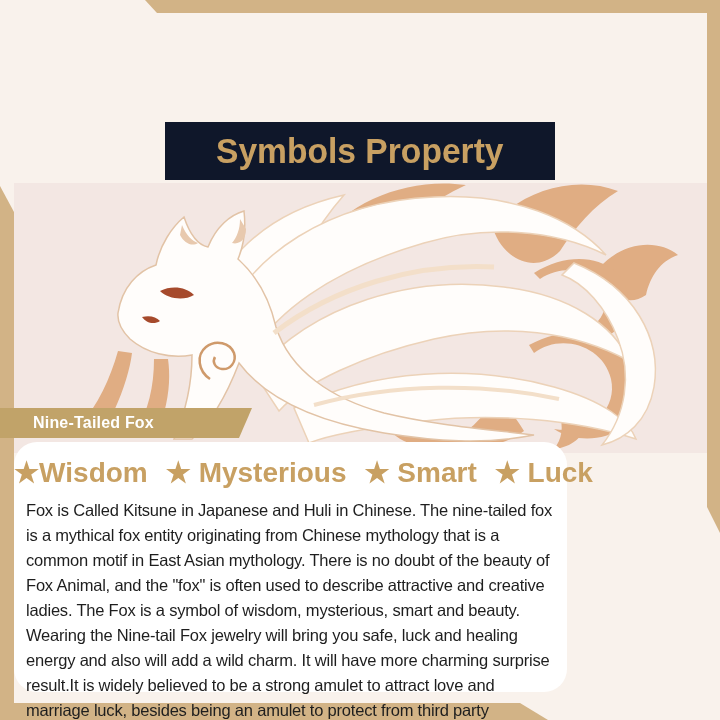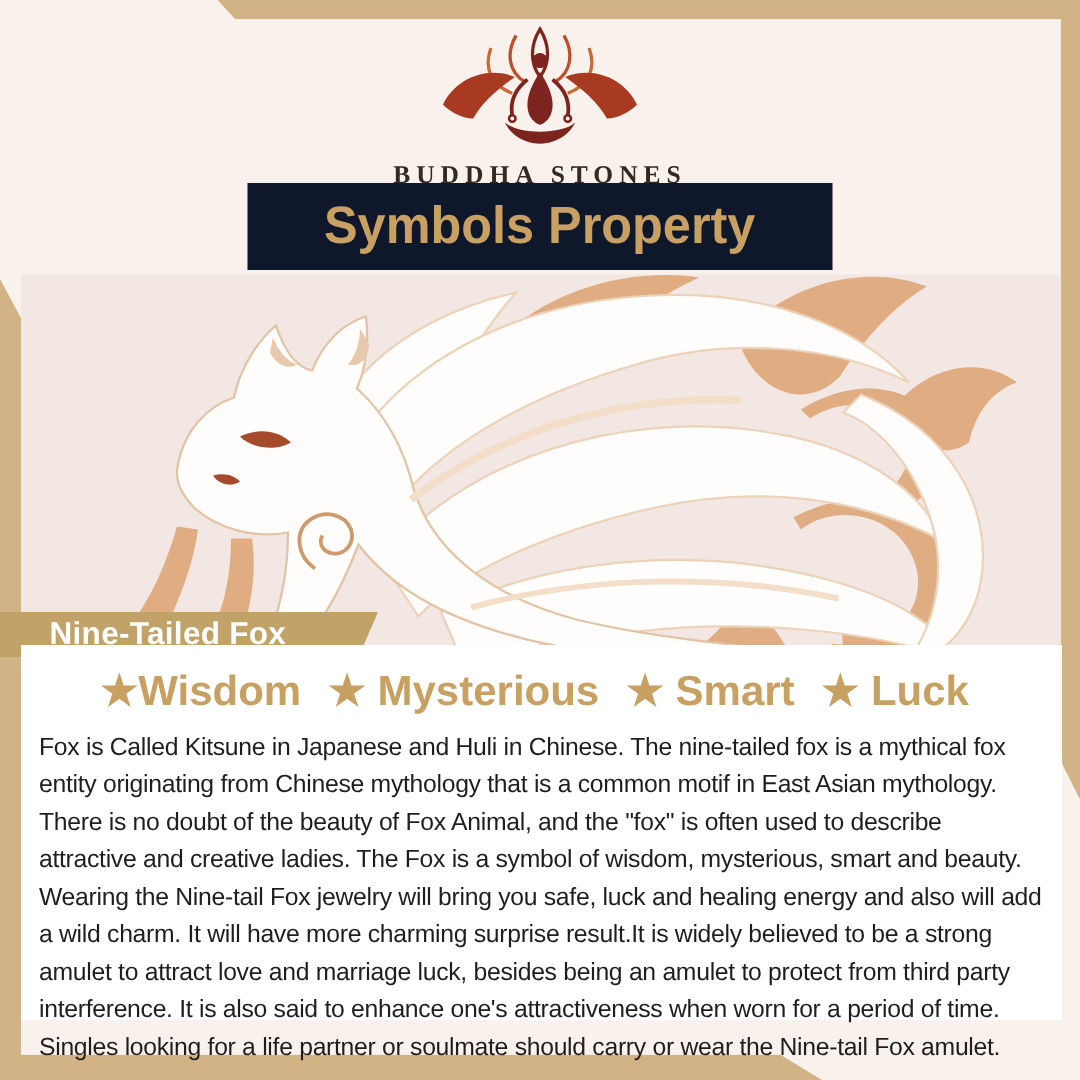--- a/index.html
+++ b/index.html
@@ -25,64 +25,40 @@
   .heading-box{position:absolute;left:165px;top:122px;width:390px;height:58px;background:#0f172a;
     display:flex;align-items:center;justify-content:center;}
   .heading-text{font-size:35px;font-weight:bold;color:#c8a062;letter-spacing:0px;
     transform:scaleX(.96);white-space:nowrap;}
 
   
   .fox-panel{position:absolute;left:14px;top:183px;width:693px;height:270px;background:#f3e7e3;overflow:hidden;}
   .fox-banner{position:absolute;left:0;top:408px;width:252px;height:30px;background:#c1a369;
     clip-path:polygon(0 0,100% 0,calc(100% - 13px) 100%,0 100%);
     display:flex;align-items:center;}
-  .fox-banner span{color:#ffffff;font-weight:bold;font-size:21px;margin-left:33px;letter-spacing:.2px;}
+  .fox-banner span{color:#ffffff;font-weight:bold;font-size:16px;margin-left:33px;letter-spacing:.2px;}
 
   
-  .content{position:absolute;left:14px;top:430px;width:694px;height:250px;background:#ffffff;}
+  .content{position:absolute;left:14px;top:442px;width:553px;height:250px;background:#ffffff;border-radius:23px;}
   .traits-line{margin-top:14px;text-align:center;font-size:28px;font-weight:bold;color:#c8a062;white-space:nowrap;}
   .trait{margin:0 9px;}
   .trait:first-child{margin-left:0;}
   .description{margin:9px 12px 0 12px;color:#1e1e1e;font-size:16.5px;line-height:25px;
     letter-spacing:-0.2px;text-align:left;}
 </style>
 </head>
 <body>
 
 <div class="canvas">
 
   <div class="band-top"></div>
   <div class="strip-right"></div>
   <div class="strip-left"></div>
   <div class="band-bottom"></div>
 
-  <div class="logo-wrap">
-    <svg width="180" height="84" viewBox="0 0 180 100">
-
-      <path d="M90 4 C98 17 98 31 90 42 C82 31 82 17 90 4 Z" fill="none" stroke="#7d241e" stroke-width="2.6"></path>
-
-      <path d="M71 9 C63 23 65 38 78 46" fill="none" stroke="#bd4f28" stroke-width="2.6"></path>
-      <path d="M109 9 C117 23 115 38 102 46" fill="none" stroke="#bd4f28" stroke-width="2.6"></path>
-
-      <path d="M51 19 C45 36 52 49 68 55" fill="none" stroke="#c96a33" stroke-width="2.6"></path>
-      <path d="M129 19 C135 36 128 49 112 55" fill="none" stroke="#c96a33" stroke-width="2.6"></path>
-
-      <path d="M13 64 C23 43 48 33 70 42 C56 52 44 62 37 75 C29 75 19 70 13 64 Z" fill="#a83a22"></path>
-      <path d="M167 64 C157 43 132 33 110 42 C124 52 136 62 143 75 C151 75 161 70 167 64 Z" fill="#a83a22"></path>
-
-      <circle cx="90" cy="29" r="6" fill="#7d241e"></circle>
-      <path d="M90 38 C84 47 80 56 80 64 C80 72 84 78 90 80 C96 78 100 72 100 64 C100 56 96 47 90 38 Z" fill="#7d241e"></path>
-      <path d="M80 44 C70 52 66 62 68 73" fill="none" stroke="#7d241e" stroke-width="3"></path>
-      <path d="M100 44 C110 52 114 62 112 73" fill="none" stroke="#7d241e" stroke-width="3"></path>
-      <circle cx="68" cy="75" r="2.6" fill="none" stroke="#7d241e" stroke-width="2"></circle>
-      <circle cx="112" cy="75" r="2.6" fill="none" stroke="#7d241e" stroke-width="2"></circle>
-      <path d="M62 78 C72 88 108 88 118 78 C112 91 98 95 90 95 C82 95 68 91 62 78 Z" fill="#7d241e"></path>
-    </svg>
-    <div class="brand-name">BUDDHA STONES</div>
-  </div>
 
   <div class="heading-box">
     <span class="heading-text">Symbols Property</span>
   </div>
 
   <div class="fox-panel">
     <svg width="693" height="270" viewBox="0 0 693 270">
 
       <g fill="#e0ad83">
         <path d="M305 60 C335 16 398 -6 452 2 C418 18 384 42 358 68 C338 86 316 80 305 60 Z"></path>

